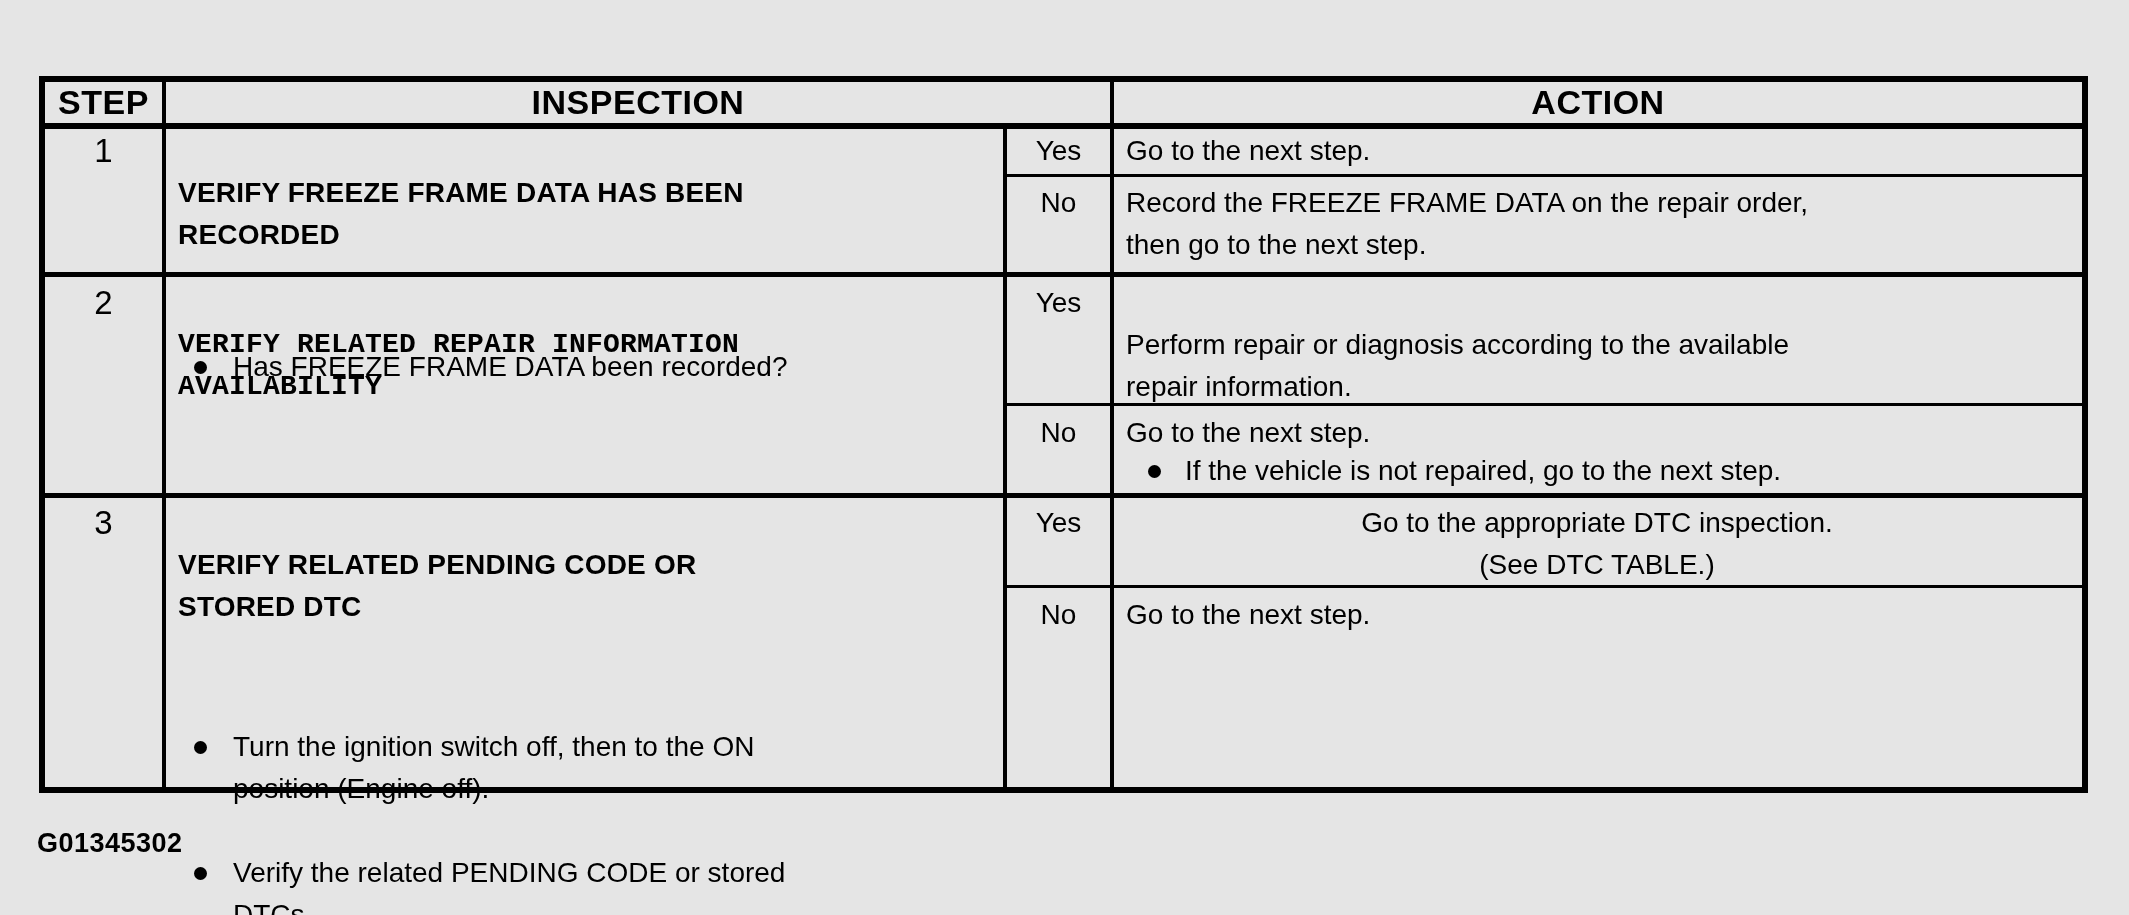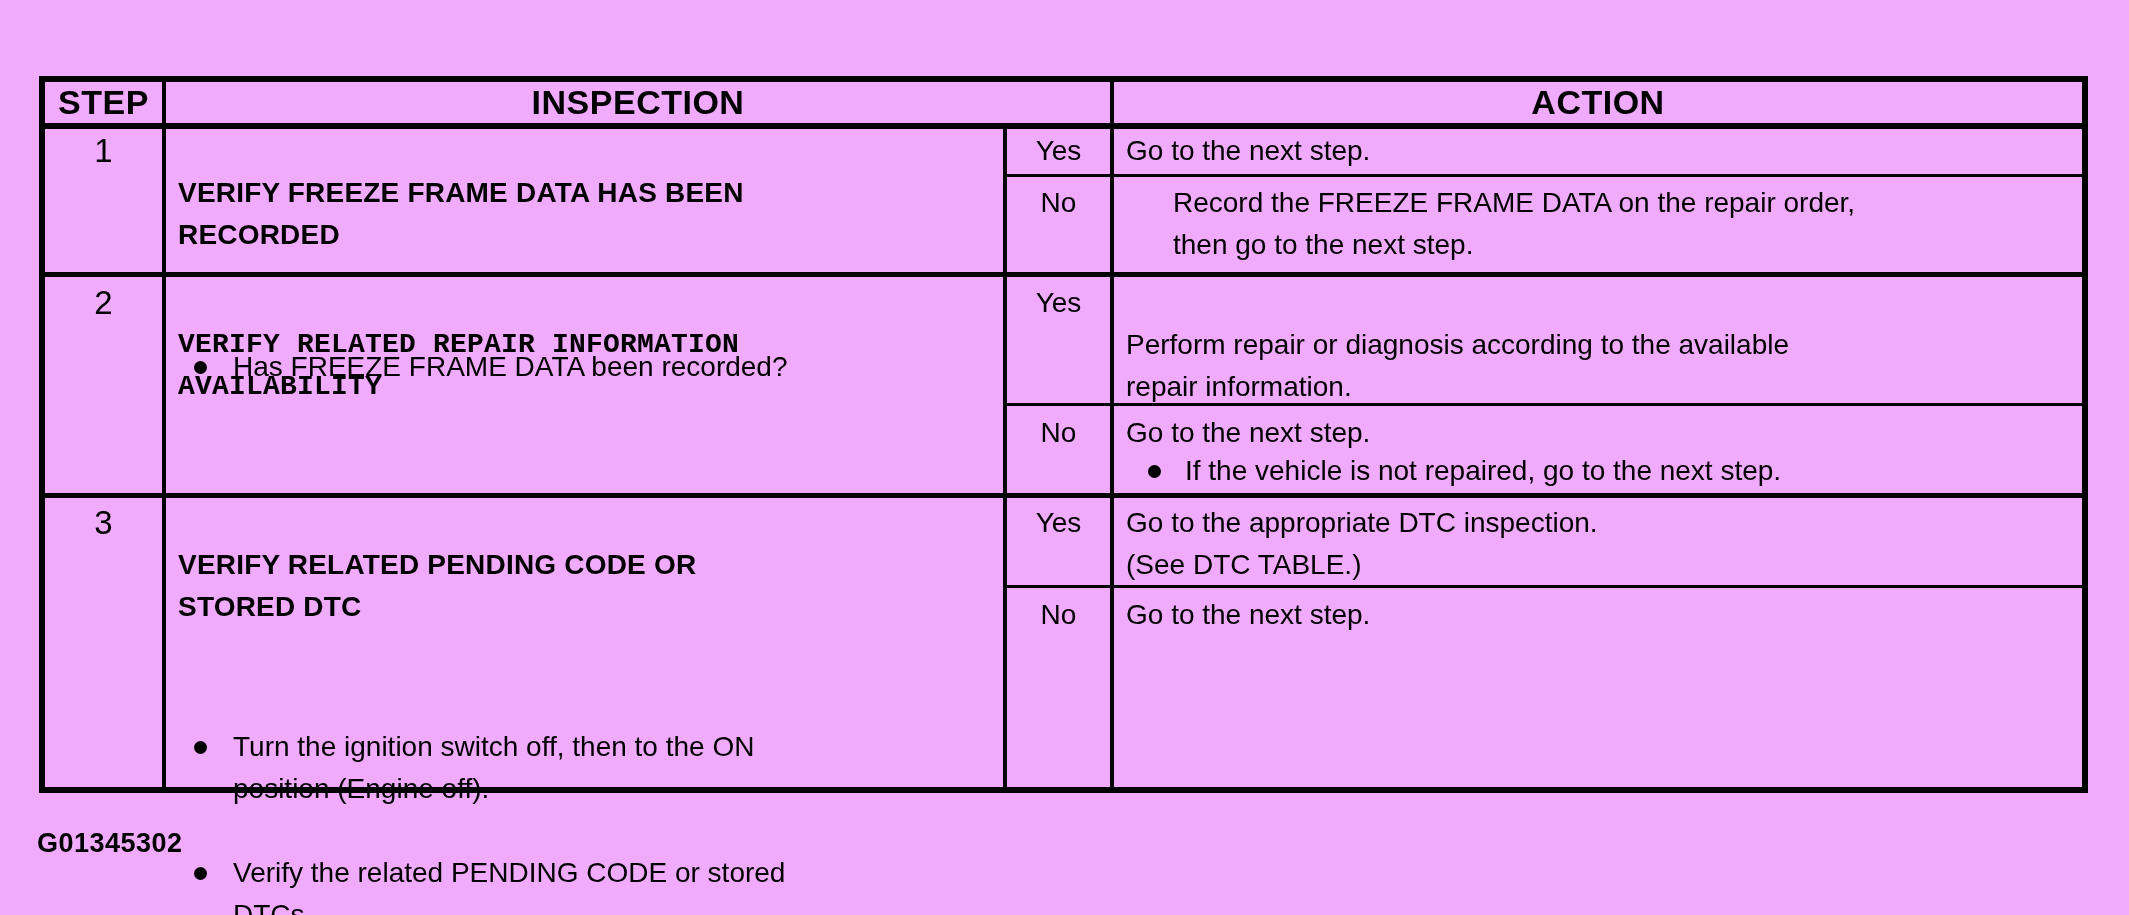--- a/index.html
+++ b/index.html
@@ -1,20 +1,20 @@
 <!DOCTYPE html>
 <html><head>
 <meta charset="utf-8">
 <style>
   html, body { margin: 0; padding: 0; background: #ffffff; }
   .page {
     position: relative;
     width: 2129px;
     height: 915px;
-    background: #f0abfc;
+    background: #e5e5e5;
     color: #000;
     font-family: "Liberation Sans", sans-serif;
   }
   .tbl {
     position: absolute;
     left: 39px;
     top: 76px;
     width: 2049px;
     height: 717px;
     border: 6px solid #000;
@@ -83,21 +83,21 @@
       <div style="margin-top:6px;">
         <div class="bul">
           <span class="dot"></span>
           <div class="btxt">Has FREEZE FRAME DATA been recorded?</div>
         </div>
       </div>
     </div>
     <div class="cell yn" style="left:962px; top:48px; width:103px;">Yes</div>
     <div class="cell acell" style="left:1069px; top:48px; width:968px;">Go to the next step.</div>
     <div class="cell yn" style="left:962px; top:100px; width:103px;">No</div>
-    <div class="cell acell" style="left:1069px; top:100px; width:968px;margin-left:47px;">Record the FREEZE FRAME DATA on the repair order,
+    <div class="cell acell" style="left:1069px; top:100px; width:968px;">Record the FREEZE FRAME DATA on the repair order,
 then go to the next step.</div>
 
     <div class="cell stepnum" style="left:0; top:200px; width:117px;">2</div>
     <div class="cell" style="left:121px; top:200px; width:837px;font-family:Liberation Mono, monospace;">
       <div class="ititle">VERIFY RELATED REPAIR INFORMATION
 AVAILABILITY</div>
       <div style="margin-top:14px;">
       </div>
     </div>
     <div class="cell yn" style="left:962px; top:200px; width:103px;">Yes</div>
@@ -124,21 +124,21 @@
         </div>
         <div class="bul">
           <span class="dot"></span>
           <div class="btxt">Verify the related PENDING CODE or stored
 DTCs.</div>
         </div>
         
       </div>
     </div>
     <div class="cell yn" style="left:962px; top:420px; width:103px;">Yes</div>
-    <div class="cell acell" style="left:1069px; top:420px; width:968px;">Go to the appropriate DTC inspection.
+    <div class="cell acell" style="left:1069px; top:420px; width:968px;text-align:center;">Go to the appropriate DTC inspection.
 (See DTC TABLE.)</div>
     <div class="cell yn" style="left:962px; top:512px; width:103px;">No</div>
     <div class="cell acell" style="left:1069px; top:512px; width:968px;">Go to the next step.</div>
 
   </div>
 
   <div class="figcode">G01345302</div>
 </div>
 
 </body></html>

